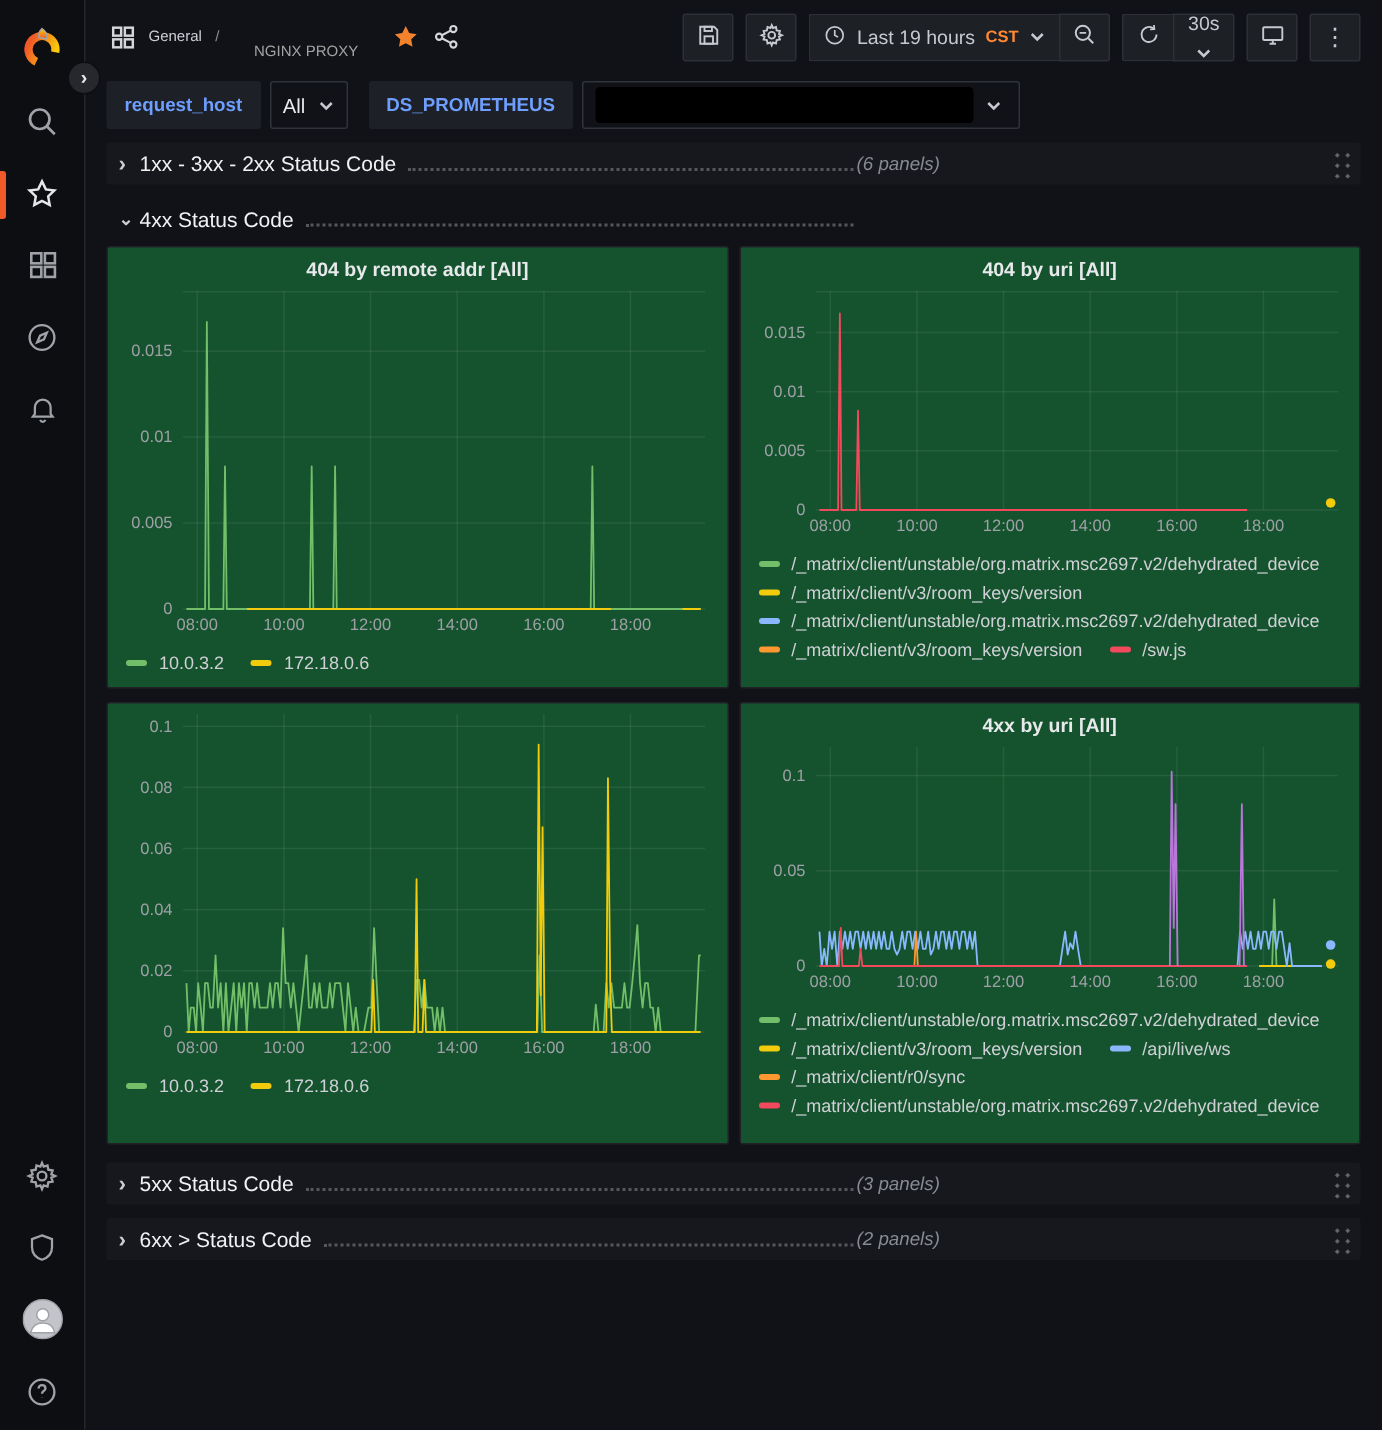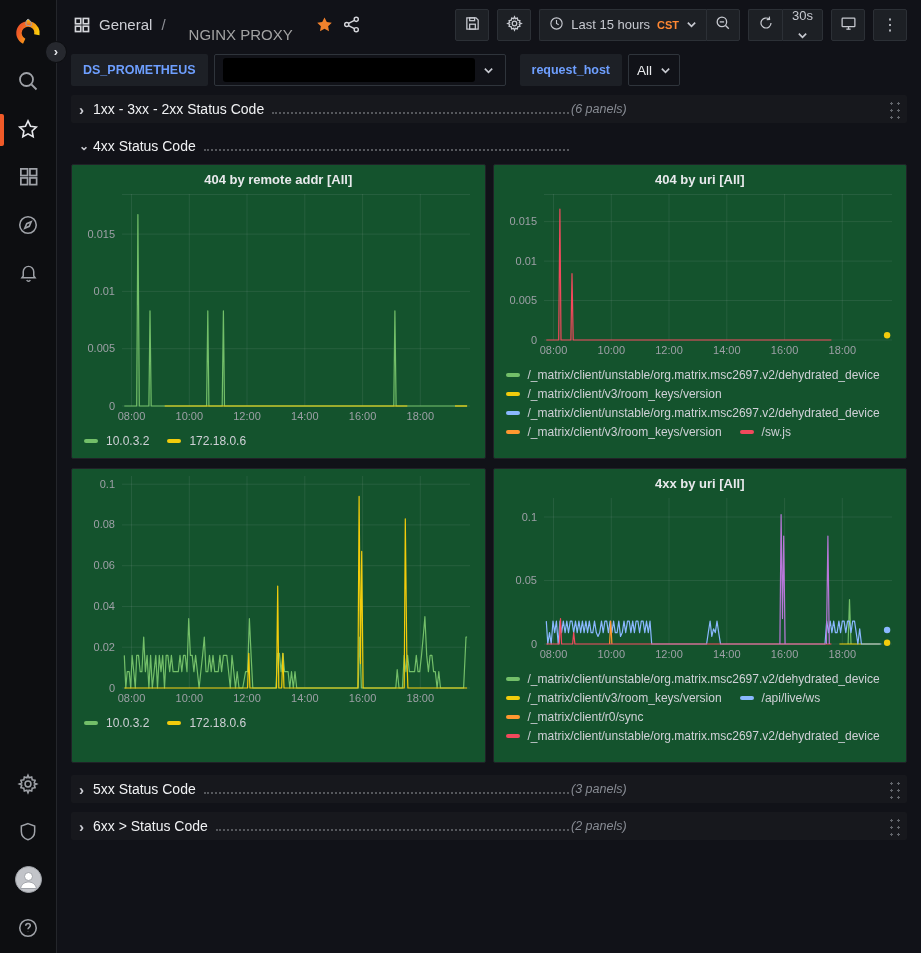--- a/index.html
+++ b/index.html
@@ -20,21 +20,21 @@
   .sb-logo { margin:8px 0 2px; }
   .sb-spacer { flex:1; }
   .expand-btn { position:absolute; top:41px; right:-11px; width:22px; height:22px; border-radius:50%;
     background:#26282e; border:1px solid #0d0e11; color:#e6e7eb; font-size:13px; line-height:20px;
     text-align:center; cursor:pointer; z-index:5; font-weight:bold; }
 
   
   .main { flex:1; display:flex; flex-direction:column; min-width:0; }
 
   .topnav { height:49px; display:flex; align-items:center; padding:0 14px 0 16px; gap:8px; flex:0 0 49px; }
-  .crumb { display:flex; align-items:center; gap:9px; font-size:15px; }
+  .crumb { display:flex; align-items:center; gap:9px; font-size:10px; }
   .crumb .sec { color:#cdced4; cursor:pointer; }
   .crumb .sep { color:#8e9096; }
   .crumb .dash { color:#a3a3a3; font-weight:500; cursor:pointer;margin-top:15px; }
   .icon-btn { background:none; border:none; color:#c7c9d0; cursor:pointer; display:flex; align-items:center; }
   .topnav-right { margin-left:auto; display:flex; align-items:center; gap:8px; }
   .nav-box { height:32px; background:#1d2025; border:1px solid #2c3036; border-radius:2px;
     display:flex; align-items:center; justify-content:center; padding:0 9px; gap:7px;
     color:#c7c9d0; cursor:pointer; font-size:13px; }
   .nav-box.sq { width:34px; padding:0; }
   .group { display:flex; }
@@ -231,21 +231,21 @@
           </span>
         </button>
         <div class="group">
           <button class="nav-box">
             <span>
               <svg width="15" height="15" viewBox="0 0 24 24" fill="none" stroke="#c7c9d0" stroke-width="1.8">
                 <circle cx="12" cy="12" r="9"></circle>
                   <path d="M12 6.5 L12 12 L15.5 14"></path>
                 </svg>
             </span>
-            <span>Last 15 hours</span>
+            <span>Last 19 hours</span>
             <span class="tz">CST</span>
             <span class="chev">
               <svg width="11" height="11" viewBox="0 0 12 12" fill="none" stroke="#c7c9d0" stroke-width="1.8">
                 <path d="M2 4 L6 8 L10 4"></path>
                 </svg>
             </span>
           </button>
           <button class="nav-box sq">
             <span>
               <svg width="16" height="16" viewBox="0 0 22 22" fill="none" stroke="#c7c9d0" stroke-width="1.8">
@@ -284,34 +284,34 @@
           </span>
         </button>
         <button class="nav-box sq">
           <span class="kebab">⋮</span>
         </button>
       </div>
     </header>
 
     <div class="submenu">
       <div style="display:flex;">
-        <div class="var-label">DS_PROMETHEUS</div>
-        <div class="var-select" style="margin-left:6px;">
-          <div class="redacted"></div>
+        <div class="var-label">request_host</div>
+        <div class="var-select all-select" style="margin-left:6px;min-width:52px;">
+          <span class="val">All</span>
           <span class="chev">
             <svg width="11" height="11" viewBox="0 0 12 12" fill="none" stroke="#c7c9d0" stroke-width="1.8">
               <path d="M2 4 L6 8 L10 4"></path>
               </svg>
           </span>
         </div>
       </div>
       <div style="display:flex;">
-        <div class="var-label">request_host</div>
-        <div class="var-select all-select" style="margin-left:6px;min-width:52px;">
-          <span class="val">All</span>
+        <div class="var-label">DS_PROMETHEUS</div>
+        <div class="var-select" style="margin-left:6px;">
+          <div class="redacted"></div>
           <span class="chev">
             <svg width="11" height="11" viewBox="0 0 12 12" fill="none" stroke="#c7c9d0" stroke-width="1.8">
               <path d="M2 4 L6 8 L10 4"></path>
               </svg>
           </span>
         </div>
       </div>
     </div>
 
     <div class="dash">

